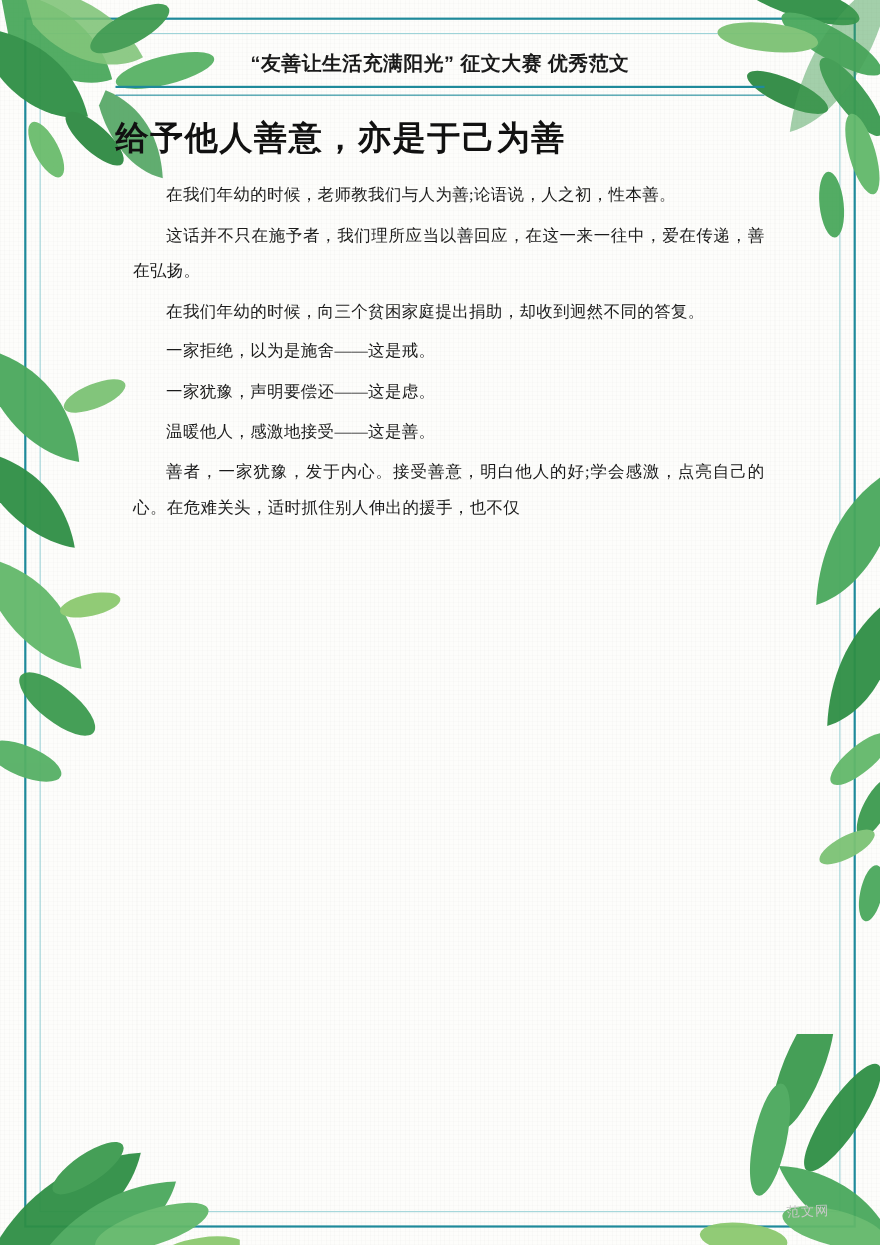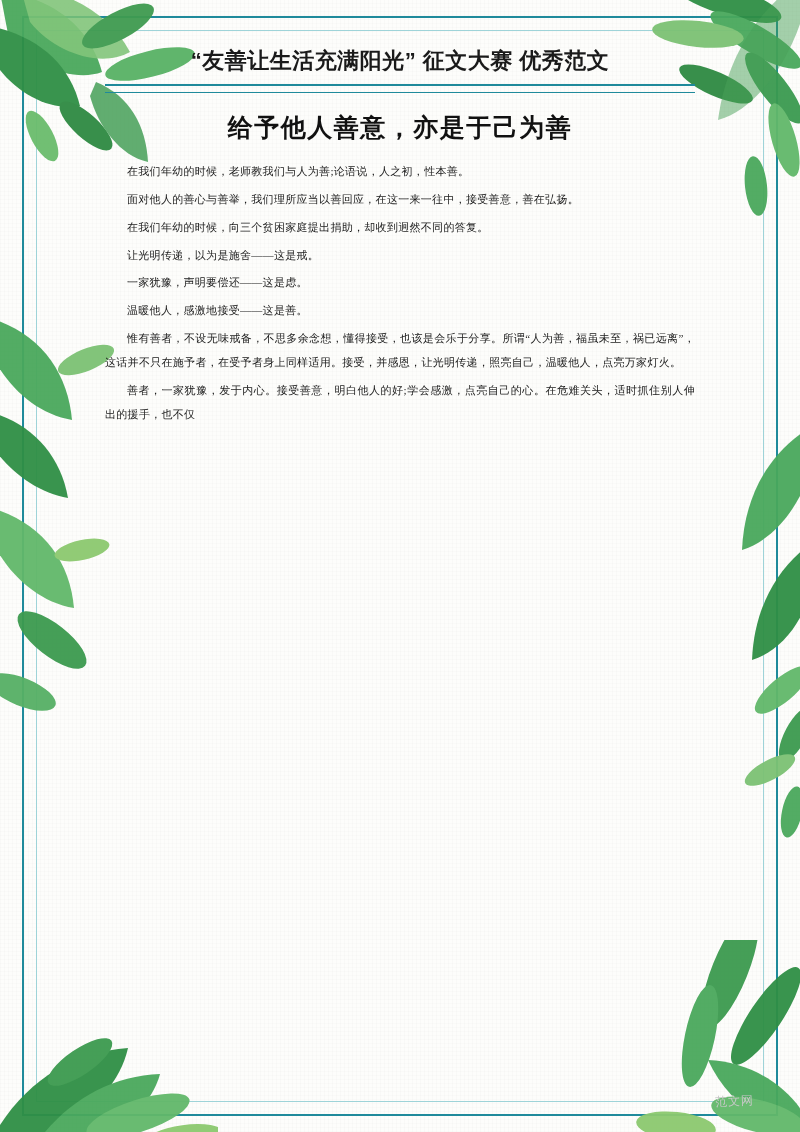--- a/index.html
+++ b/index.html
@@ -61,44 +61,44 @@
   .content {
     position: absolute;
     left: 105px;
     top: 46px;
     width: 590px;
   }
   .banner {
     text-align: center;
     font-family: "Liberation Sans", "DejaVu Sans", sans-serif;
     font-weight: bold;
-    font-size: 22px;
+    font-size: 18px;
     color: #1a1a1a;
     letter-spacing: 0.5px;
     padding-bottom: 8px;
     border-bottom: 2.5px solid #1f8a9b;
     margin: 0 0 6px 0;
   }
   .banner-rule {
     height: 1px;
     background: #1f8a9b;
     margin: 2px 0 18px 0;
   }
   .doc-title {
-    text-align: center;
+    text-align: left;
     font-family: Liberation Sans, sans-serif;
     font-weight: bold;
-    font-size: 25px;
+    font-size: 30px;
     color: #111111;
     letter-spacing: 1.5px;
     margin: 0 0 16px 0;
   }
   .body-text p {
-    margin: 0 0 4px 0;
-    font-size: 11px;
+    margin: 0 0 4px 16px;
+    font-size: 15px;
     line-height: 2.17;
     color: #1b1b1b;
     text-indent: 2em;
     text-align: justify;
     text-justify: inter-ideograph;
     letter-spacing: 0.3px;
     font-family: "Liberation Serif", "DejaVu Serif", serif;
   }
   .watermark {
     position: absolute;
@@ -203,24 +203,23 @@
 
   <div class="content">
 
     <div class="banner">“友善让生活充满阳光” 征文大赛 优秀范文</div>
     <div class="banner-rule"></div>
 
     <h1 class="doc-title">给予他人善意，亦是于己为善</h1>
 
     <div class="body-text">
       <p>在我们年幼的时候，老师教我们与人为善;论语说，人之初，性本善。</p>
-      <p>面对他人的善心与善举，我们理所应当以善回应，在这一来一往中，接受善意，善在弘扬。</p>
+      <p>这话并不只在施予者，我们理所应当以善回应，在这一来一往中，爱在传递，善在弘扬。</p>
       <p>在我们年幼的时候，向三个贫困家庭提出捐助，却收到迥然不同的答复。</p>
-      <p>让光明传递，以为是施舍——这是戒。</p>
+      <p>一家拒绝，以为是施舍——这是戒。</p>
       <p>一家犹豫，声明要偿还——这是虑。</p>
       <p>温暖他人，感激地接受——这是善。</p>
-      <p>惟有善者，不设无味戒备，不思多余念想，懂得接受，也该是会乐于分享。所谓“人为善，福虽未至，祸已远离”，这话并不只在施予者，在受予者身上同样适用。接受，并感恩，让光明传递，照亮自己，温暖他人，点亮万家灯火。</p>
       <p>善者，一家犹豫，发于内心。接受善意，明白他人的好;学会感激，点亮自己的心。在危难关头，适时抓住别人伸出的援手，也不仅</p>
     </div>
   </div>
 
   <div class="watermark">范文网</div>
 </div>
 
 </body></html>

